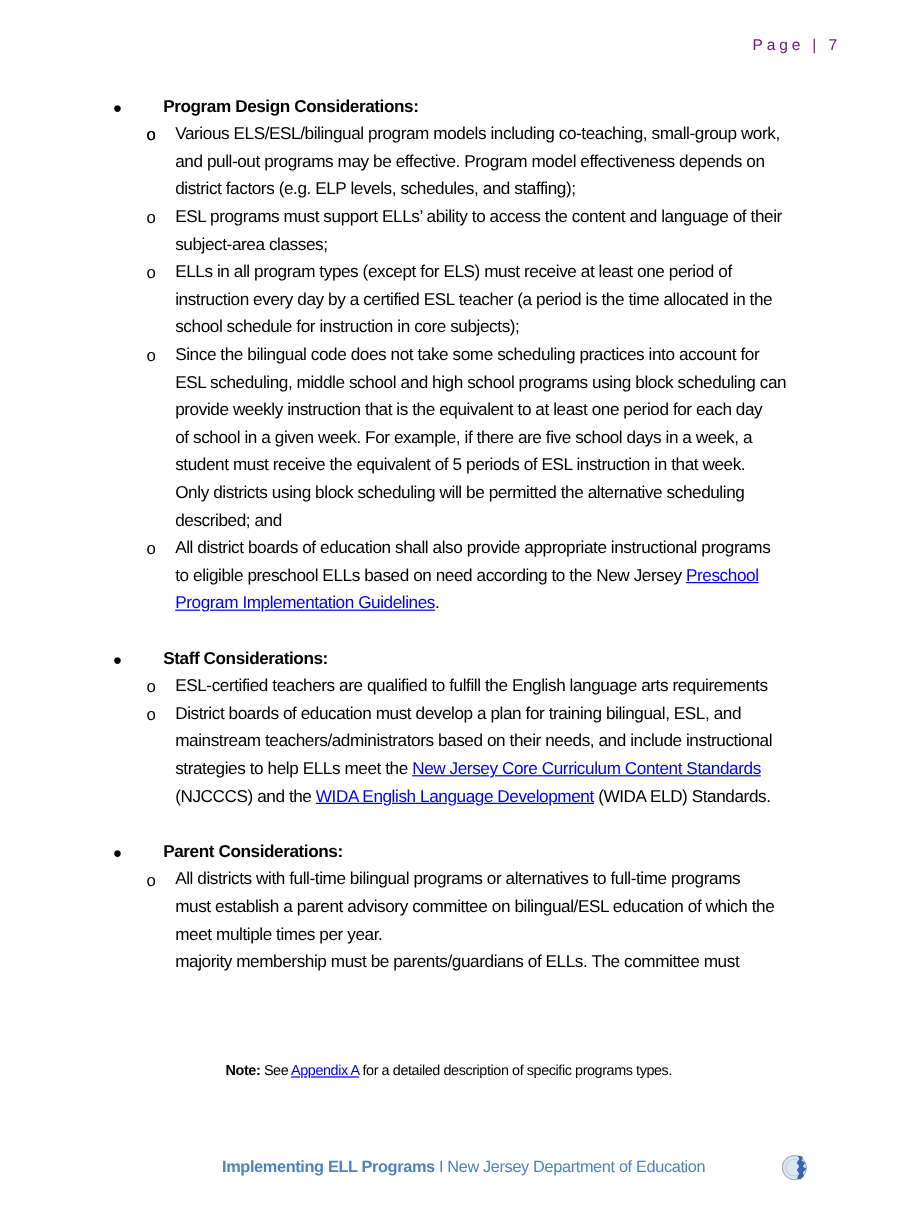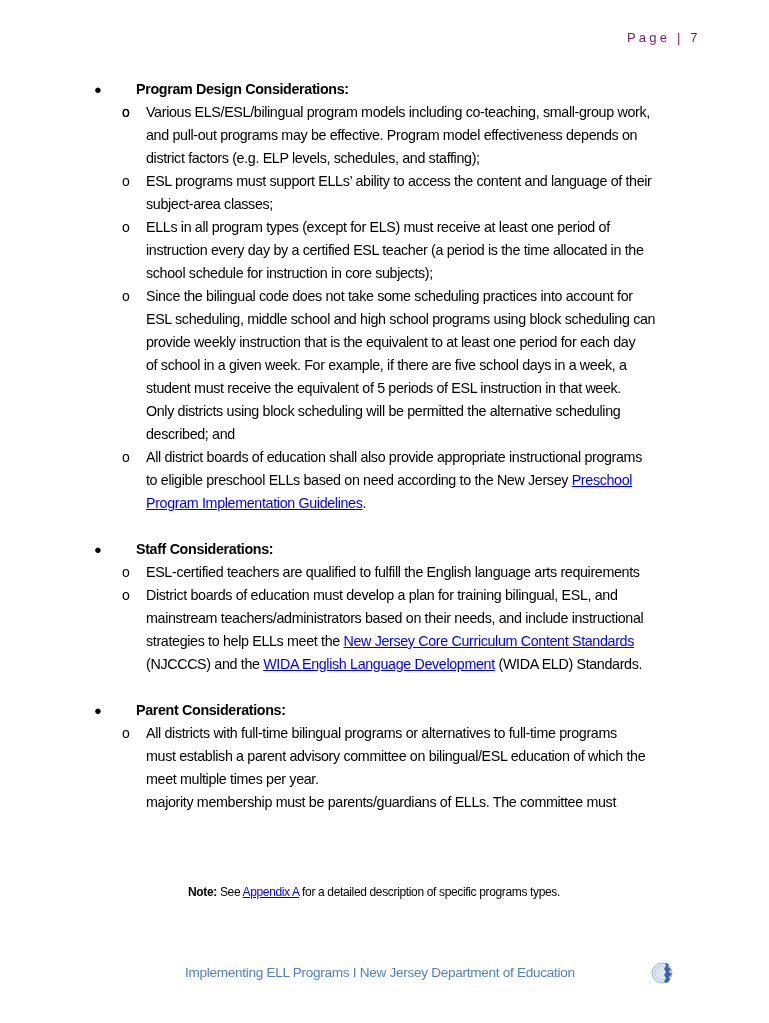--- a/index.html
+++ b/index.html
@@ -105,21 +105,21 @@
       position: absolute;
       top: 963px;
       left: 185px;
       font-size: 13.6px;
       line-height: 20px;
       color: #4f81bd;
       letter-spacing: -0.3px;
       white-space: nowrap;
     }
     .footer-strong {
-      font-weight: normal;
+      font-weight: bold;
     }
     .seal {
       position: absolute;
       left: 651px;
       top: 960px;
       width: 24px;
       height: 26px;
     }
   </style>
 </head>

